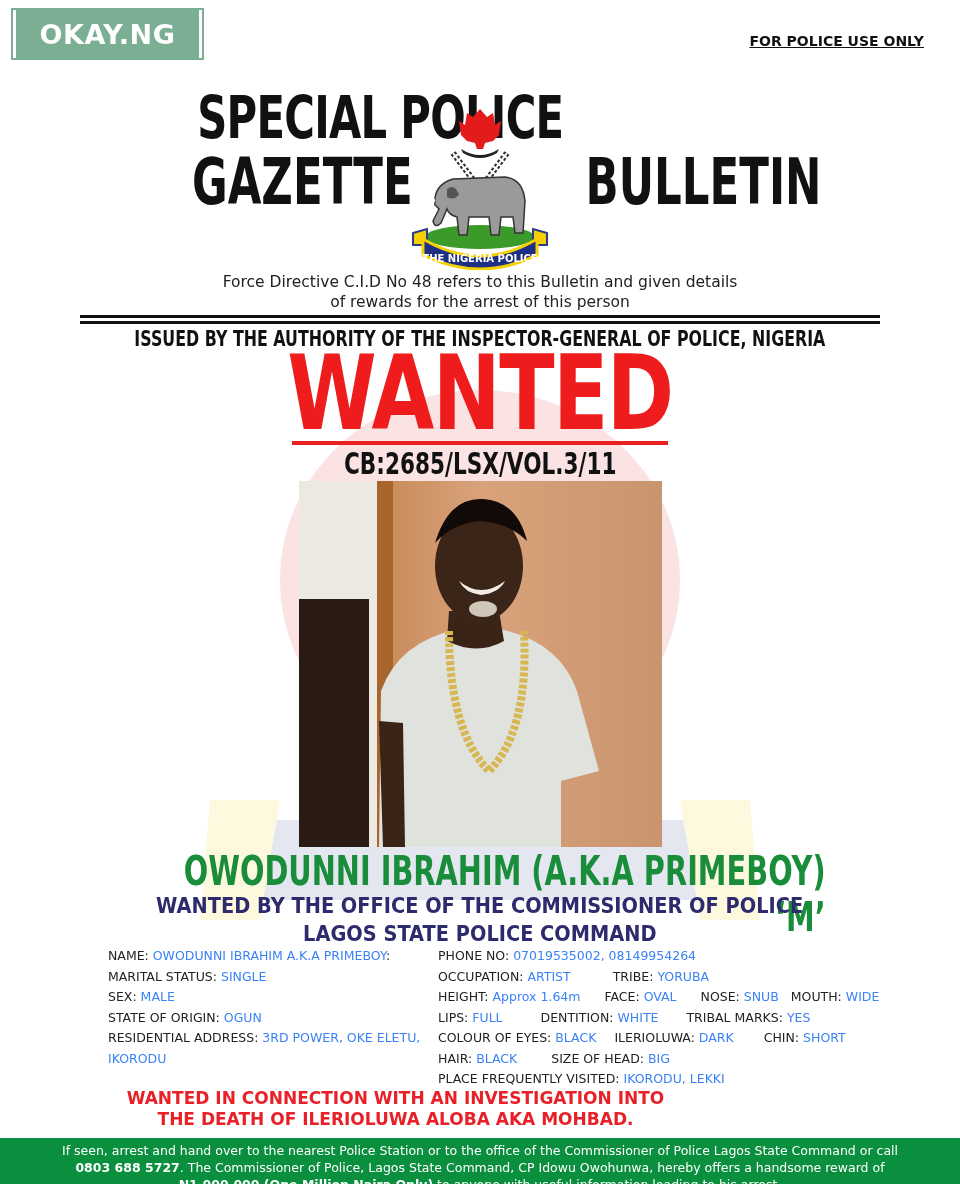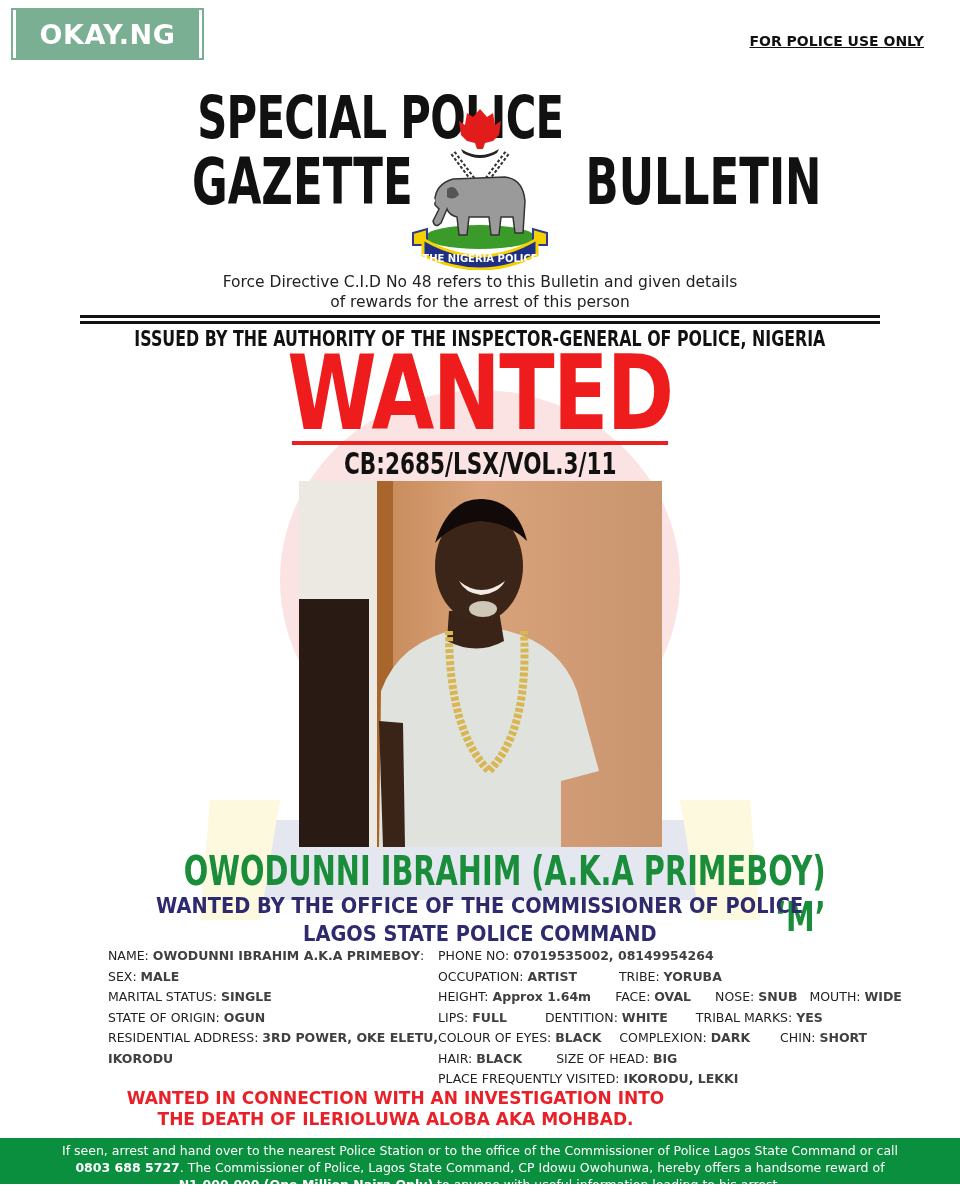--- a/index.html
+++ b/index.html
@@ -48,21 +48,21 @@
     .photo { left: 299px; top: 481px; width: 363px; height: 366px; overflow: hidden; background: #c98f63; }
 
     .name-heading { left: 0; width: 960px; top: 848px; text-align: right; }
     .name-heading span { font-size: 40px; color: #1a8d3a; transform: scaleX(0.72); }
 
     .office { left: 0; width: 960px; top: 892px; text-align: center; }
     .office div { font-family: "DejaVu Sans", sans-serif; font-weight: bold; font-size: 22px; line-height: 28px; color: #2e2a6e; }
     .office span { display: inline-block; transform: scaleX(0.88); }
 
     .details { font-family: "DejaVu Sans", sans-serif; font-size: 12.5px; line-height: 20.5px; color: #222; }
-    .details b { font-weight: bold; color: #404040; }
+    .details b { font-weight: normal; color: #3b82f6; }
     .details-left { left: 108px; top: 946px; width: 330px; }
     .details-right { left: 438px; top: 946px; width: 500px; }
     .row { white-space: nowrap; }
     .gap { display: inline-block; }
 
     .connection { left: 0; width: 791px; top: 1088px; text-align: center; font-family: "DejaVu Sans", sans-serif; font-weight: bold; font-size: 17px; line-height: 21px; color: #e82027; }
 
     .footer { left: 0; top: 1138px; width: 960px; height: 46px; background: #0a8f3e; color: #fff; text-align: center; font-family: "DejaVu Sans", sans-serif; font-size: 12.5px; line-height: 17px; padding-top: 4px; }
     .footer b { font-weight: bold; margin-top: 16px; }
   </style>
@@ -169,40 +169,40 @@
   <span class="condensed">OWODUNNI IBRAHIM (A.K.A PRIMEBOY) ‘M’</span>
 </div>
 
 <div class="layer office">
   <div><span>WANTED BY THE OFFICE OF THE COMMISSIONER OF POLICE</span></div>
   <div><span>LAGOS STATE POLICE COMMAND</span></div>
 </div>
 
 <div class="layer details details-left">
   <div class="row"><span>NAME: </span><b>OWODUNNI IBRAHIM A.K.A PRIMEBOY</b><span>:</span></div>
+  <div class="row"><span>MARITAL STATUS: </span><b>SINGLE</b></div>
   <div class="row"><span>SEX: </span><b>MALE</b></div>
-  <div class="row"><span>MARITAL STATUS: </span><b>SINGLE</b></div>
   <div class="row"><span>STATE OF ORIGIN: </span><b>OGUN</b></div>
   <div class="row"><span>RESIDENTIAL ADDRESS: </span><b>3RD POWER, OKE ELETU,</b></div>
   <div class="row"><b>IKORODU</b></div>
 </div>
 
 <div class="layer details details-right">
   <div class="row"><span>PHONE NO: </span><b>07019535002, 08149954264</b></div>
   <div class="row">
     <span>OCCUPATION: </span><b>ARTIST</b><span class="gap" style="width:42px"></span><span>TRIBE: </span><b>YORUBA</b>
   </div>
   <div class="row">
     <span>HEIGHT: </span><b>Approx 1.64m</b><span class="gap" style="width:24px"></span><span>FACE:  </span><b>OVAL</b><span class="gap" style="width:24px"></span><span>NOSE: </span><b>SNUB</b><span class="gap" style="width:12px"></span><span>MOUTH: </span><b>WIDE</b>
   </div>
   <div class="row">
     <span>LIPS:  </span><b>FULL</b><span class="gap" style="width:38px"></span><span>DENTITION: </span><b>WHITE</b><span class="gap" style="width:28px"></span><span>TRIBAL MARKS: </span><b>YES</b>
   </div>
   <div class="row">
-    <span>COLOUR OF EYES: </span><b>BLACK</b><span class="gap" style="width:18px"></span><span>COMPLEXION: </span><b>DARK</b><span class="gap" style="width:30px"></span><span>CHIN: </span><b>SHORT</b>
+    <span>COLOUR OF EYES: </span><b>BLACK</b><span class="gap" style="width:18px"></span><span>ILERIOLUWA: </span><b>DARK</b><span class="gap" style="width:30px"></span><span>CHIN: </span><b>SHORT</b>
   </div>
   <div class="row">
     <span>HAIR:  </span><b>BLACK</b><span class="gap" style="width:34px"></span><span>SIZE OF HEAD: </span><b>BIG</b>
   </div>
   <div class="row"><span>PLACE FREQUENTLY VISITED: </span><b>IKORODU, LEKKI</b></div>
 </div>
 
 <div class="layer connection">
   <div>WANTED IN CONNECTION WITH AN INVESTIGATION INTO</div>
   <div>THE DEATH OF ILERIOLUWA ALOBA AKA MOHBAD.</div>

